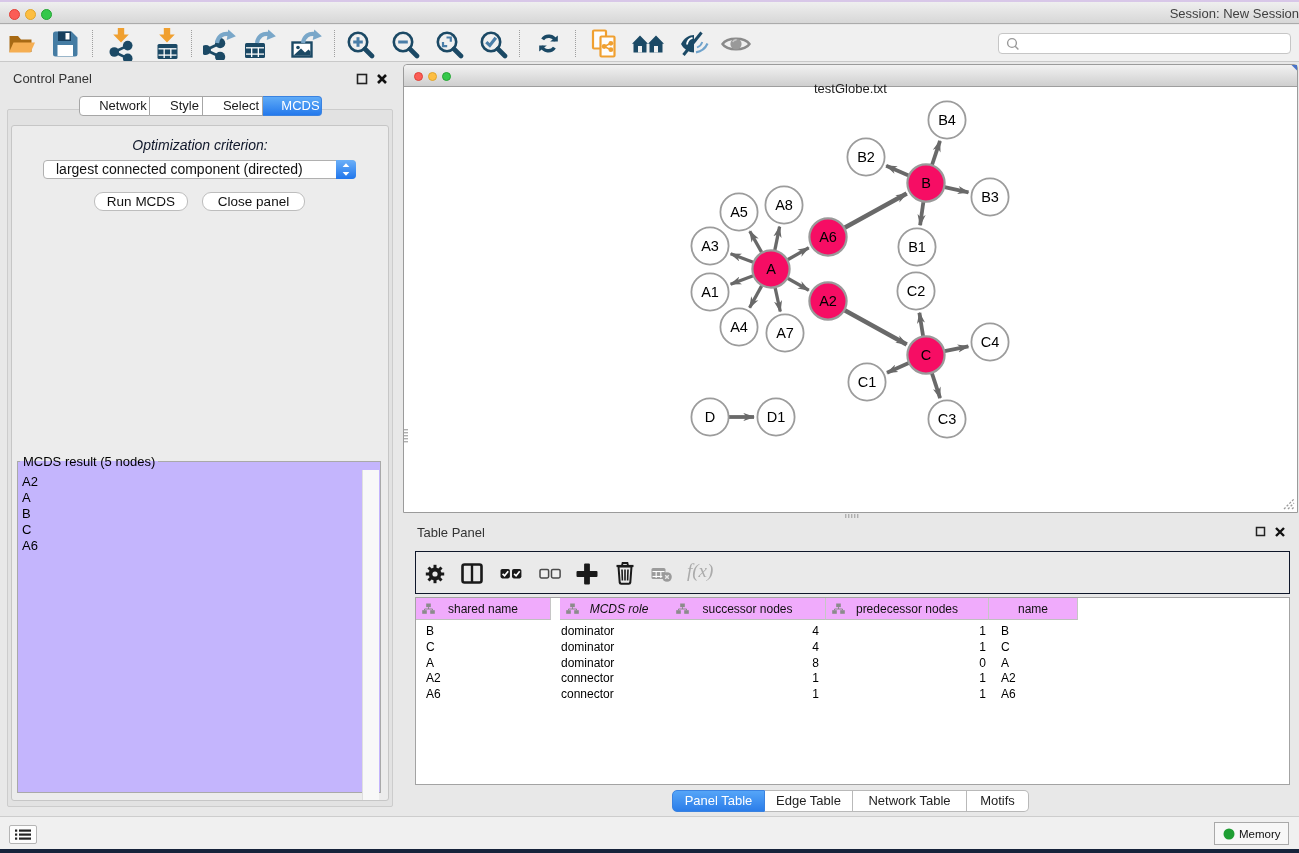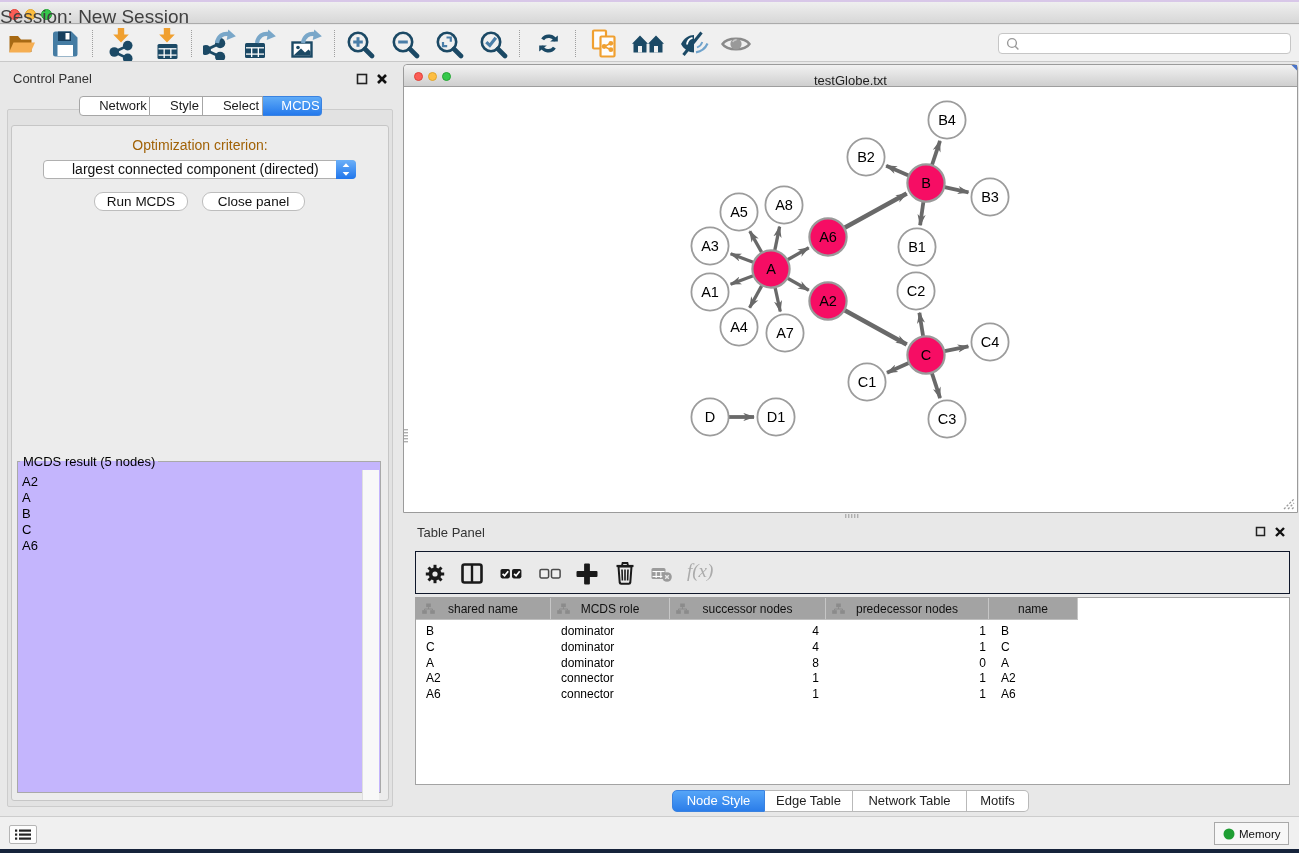--- a/index.html
+++ b/index.html
@@ -1,53 +1,53 @@
 <!DOCTYPE html>
 <html><head>
 <meta charset="utf-8">
 <style>
 * { margin:0; padding:0; box-sizing:border-box; }
 html,body { width:1299px; height:853px; overflow:hidden; }
 body { font-family:"Liberation Sans", sans-serif; background:#E8E8E8; position:relative; }
 .abs { position:absolute; }
 .topstrip { left:0; top:0; width:1299px; height:2px; background:#D8C7E8; }
 .titlebar { left:0; top:2px; width:1299px; height:22px; background:linear-gradient(#EFEFEF,#D7D7D7); border-bottom:1px solid #ABABAB; }
-.titlebar .title { position:absolute; left:0; right:0; top:4px; text-align:left; font-size:19px; color:#404040; }
+.titlebar .title { position:absolute; left:0; right:0; top:4px; text-align:right; font-size:13px; color:#404040; }
 .tl { position:absolute; border-radius:50%; width:11px; height:11px; top:7px; }
 .toolbar { left:0; top:25px; width:1299px; height:37px; background:#F0F0F0; border-bottom:1px solid #C9C9C9; }
 .tsep { position:absolute; top:5px; height:27px; width:0; border-left:1px dotted #9F9F9F; }
 .searchbox { position:absolute; left:998px; top:8px; width:293px; height:21px; background:#fff; border:1px solid #C6C6C6; border-radius:4px; }
 .statusbar { left:0; top:816px; width:1299px; height:33px; background:#F0F0F0; border-top:1px solid #CDCDCD; }
 .botstrip { left:0; top:849px; width:1299px; height:4px; background:#16233B; }
 
 
 .cp-title { left:13px; top:71px; font-size:13px; color:#333; }
 .cp-outer { left:7px; top:109px; width:386px; height:698px; background:#E2E2E2; border:1px solid #CCCCCC; border-radius:2px; }
 .cp-inner { left:11px; top:125px; width:378px; height:676px; background:#ECECEC; border:1px solid #C6C6C6; border-radius:3px; }
 .tab { position:absolute; top:96px; height:20px; border:1px solid #A6A6A6; background:#fff; font-size:13px; color:#1a1a1a; text-align:center; line-height:18px;padding-left:17px; }
-.opt-label { left:0px; top:137px; width:400px; text-align:center; font-size:14px; color:#a16207; }
-.selbox { left:43px; top:160px; width:313px; height:19px; background:#fff; border:1px solid #B0B0B0; border-radius:4px; font-size:14px; color:#111; line-height:17px; padding-left:28px; }
+.opt-label { left:0px; top:137px; width:400px; text-align:center; font-size:14px; color:#0f172a;font-style:italic; }
+.selbox { left:43px; top:160px; width:313px; height:19px; background:#fff; border:1px solid #B0B0B0; border-radius:4px; font-size:14px; color:#111; line-height:17px; padding-left:12px; }
 .stepper { position:absolute; right:-1px; top:-1px; width:20px; height:19px; border-radius:0 4px 4px 0; background:linear-gradient(#6CB0F8,#2076EC); }
 .btn { position:absolute; top:192px; height:19px; background:#fff; border:1px solid #BDBDBD; border-radius:9px; font-size:13.5px; color:#111; text-align:center; line-height:17px; }
 fieldset.mcds { position:absolute; left:17px; top:454px; width:364px; height:339px; background:#c4b5fd; border:1px solid #A9A9A9; }
 fieldset.mcds legend { font-size:13px; color:#000; padding:0 3px; margin-left:2px; }
 .mcds-list { position:absolute; left:4px; top:5px; font-size:13px; line-height:16px; color:#000; }
 .vscroll { position:absolute; right:1px; top:1px; width:17px; height:330px; background:#F8F8F8; border-left:1px solid #DFDFDF; }
 
 
 .nw { left:403px; top:64px; width:895px; height:449px; background:#fff; border:1px solid #9B9B9B; border-radius:4px 4px 0 0; }
 .nw-titlebar { position:absolute; left:0; top:0; width:893px; height:22px; background:linear-gradient(#F2F2F2,#CFCFCF); border-bottom:1px solid #9E9E9E; border-radius:4px 4px 0 0; }
-.nw-title { position:absolute; left:0; right:0; top:8px; text-align:center; font-size:13px; color:#222; }
+.nw-title { position:absolute; left:0; right:0; top:16px; text-align:center; font-size:13px; color:#222; }
 .ntl { position:absolute; border-radius:50%; width:9px; height:9px; top:7px; }
 
 
 .tp-title { left:417px; top:525px; font-size:13px; color:#333; }
 .tp-toolbar { left:415px; top:551px; width:875px; height:43px; background:#EAEAEA; border:1px solid #0f172a; }
 .tbl { left:415px; top:597px; width:875px; height:188px; background:#fff; border:1px solid #A3A3A3; }
-.th { position:absolute; top:0; height:22px; background:#a3a3a3; border-right:1px solid #C6C6C6; border-bottom:1px solid #BFBFBF; font-size:12px; color:#111; text-align:center; line-height:22px; }
+.th { position:absolute; top:0; height:22px; background:#f0abfc; border-right:1px solid #C6C6C6; border-bottom:1px solid #BFBFBF; font-size:12px; color:#111; text-align:center; line-height:22px; }
 .td { position:absolute; font-size:12px; color:#000; height:16px; line-height:16px; }
 .btab { position:absolute; top:790px; height:22px; border:1px solid #B9B9B9; background:#fff; font-size:13px; color:#222; text-align:center; line-height:20px; }
 .membtn { left:1214px; top:822px; width:75px; height:23px; background:#F7F7F7; border:1px solid #A9A9A9; font-size:12px; color:#111; }
 .lstbtn { left:9px; top:825px; width:28px; height:19px; background:#FDFDFD; border:1px solid #B5B5B5; border-radius:2px; }
 </style>
 </head>
 <body>
 <div class="abs topstrip"></div>
 <div class="abs titlebar">
   <div class="tl" style="left:9px;background:#FB5D56;border:1px solid #E14138;"></div>
@@ -387,21 +387,21 @@
   <div class="th" style="left:0px;width:135px;"><svg width="13" height="12" style="position:absolute;left:6px;top:5px">
         <g fill="#8B8B8B">
           <rect x="4.2" y="0.5" width="4.6" height="3.6"></rect>
           <rect x="0.2" y="7.2" width="4.6" height="3.6"></rect>
           <rect x="8.2" y="7.2" width="4.6" height="3.6"></rect>
         </g>
         <g stroke="#8B8B8B" stroke-width="1">
           <path d="M6.5,4.2 L6.5,6 M2.5,7.2 L2.5,6 L10.5,6 L10.5,7.2" fill="none"></path>
         </g>
       </svg>shared name</div>
-  <div class="th" style="left:135px;width:119px;"><svg width="13" height="12" style="position:absolute;left:6px;top:5px">
+  <div class="th" style="left:144px;width:119px;font-style:italic;"><svg width="13" height="12" style="position:absolute;left:6px;top:5px">
         <g fill="#8B8B8B">
           <rect x="4.2" y="0.5" width="4.6" height="3.6"></rect>
           <rect x="0.2" y="7.2" width="4.6" height="3.6"></rect>
           <rect x="8.2" y="7.2" width="4.6" height="3.6"></rect>
         </g>
         <g stroke="#8B8B8B" stroke-width="1">
           <path d="M6.5,4.2 L6.5,6 M2.5,7.2 L2.5,6 L10.5,6 L10.5,7.2" fill="none"></path>
         </g>
       </svg>MCDS role</div>
   <div class="th" style="left:254px;width:156px;"><svg width="13" height="12" style="position:absolute;left:6px;top:5px">
@@ -444,21 +444,21 @@
   <div class="td" style="left:145px;top:72.39999999999999px;">connector</div>
   <div class="td" style="left:254px;top:72.39999999999999px;width:149px;text-align:right;">1</div>
   <div class="td" style="left:420px;top:72.39999999999999px;width:150px;text-align:right;">1</div>
   <div class="td" style="left:585px;top:72.39999999999999px;">A2</div>
   <div class="td" style="left:10px;top:88.19999999999999px;">A6</div>
   <div class="td" style="left:145px;top:88.19999999999999px;">connector</div>
   <div class="td" style="left:254px;top:88.19999999999999px;width:149px;text-align:right;">1</div>
   <div class="td" style="left:420px;top:88.19999999999999px;width:150px;text-align:right;">1</div>
   <div class="td" style="left:585px;top:88.19999999999999px;">A6</div>
 </div>
-<div class="abs btab" style="left:672px;width:93px;border-radius:5px 0 0 5px;background:linear-gradient(#55A5F8,#2B7DE9);color:#fff;border-color:#3A82E0;">Node Style</div>
+<div class="abs btab" style="left:672px;width:93px;border-radius:5px 0 0 5px;background:linear-gradient(#55A5F8,#2B7DE9);color:#fff;border-color:#3A82E0;">Panel Table</div>
 <div class="abs btab" style="left:765px;width:88px;border-left:none;">Edge Table</div>
 <div class="abs btab" style="left:853px;width:114px;border-left:none;">Network Table</div>
 <div class="abs btab" style="left:967px;width:62px;border-left:none;border-radius:0 5px 5px 0;">Motifs</div>
 
 <div class="abs statusbar"></div>
 <div class="abs lstbtn">
   <svg width="26" height="17">
       <g fill="#222">
         <rect x="5" y="3.5" width="2.2" height="2.2"></rect>
         <rect x="9" y="3.5" width="12" height="2.2"></rect>

